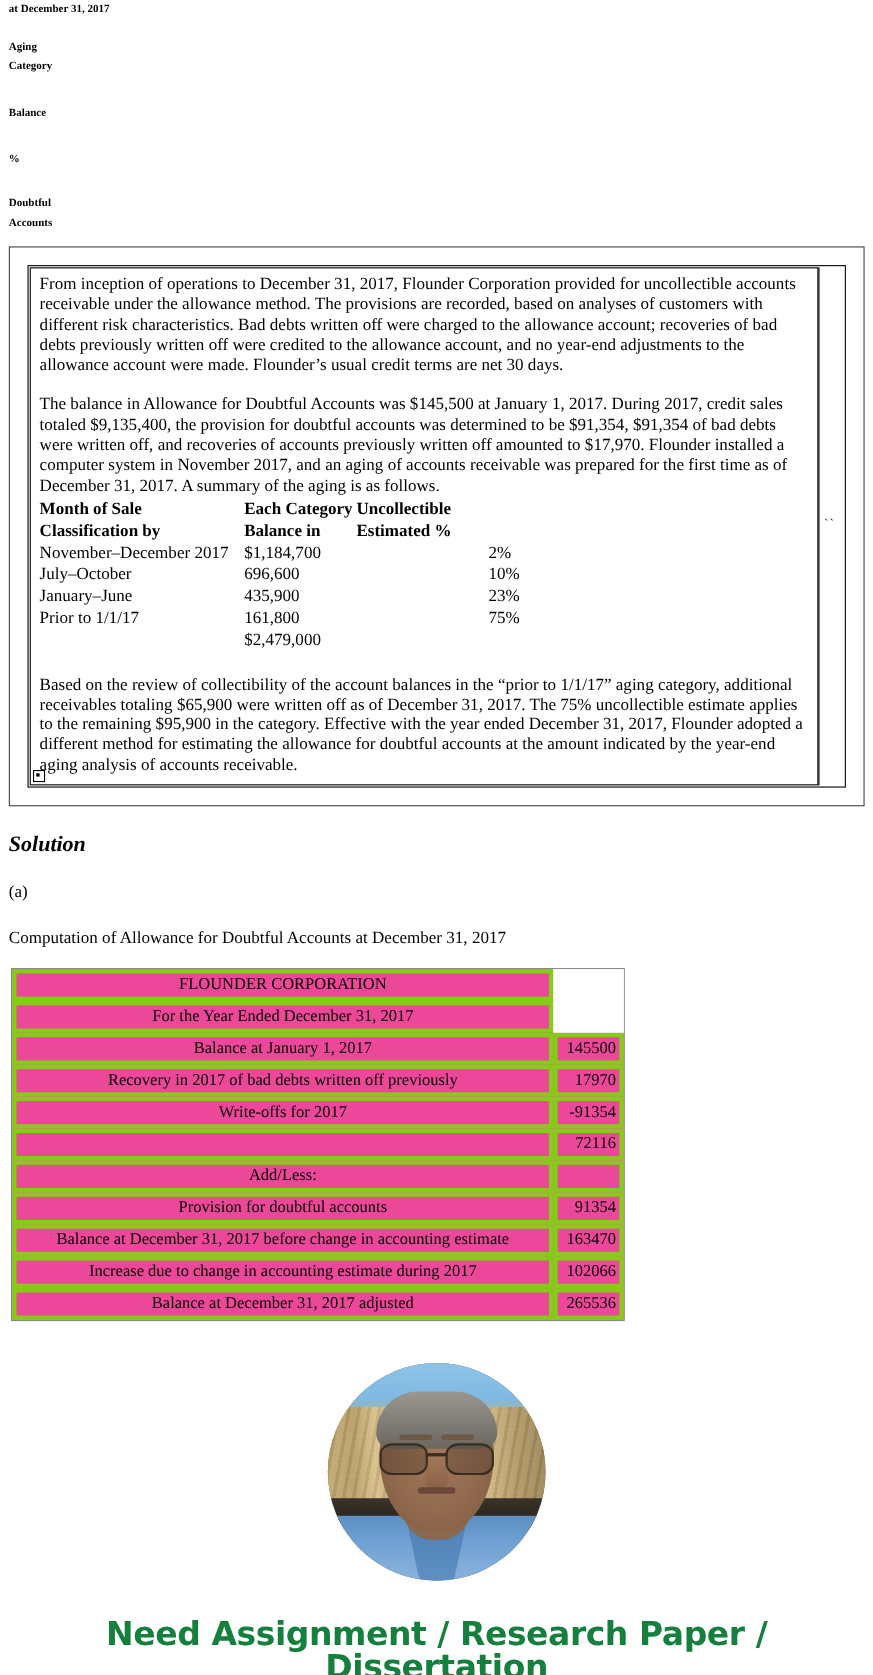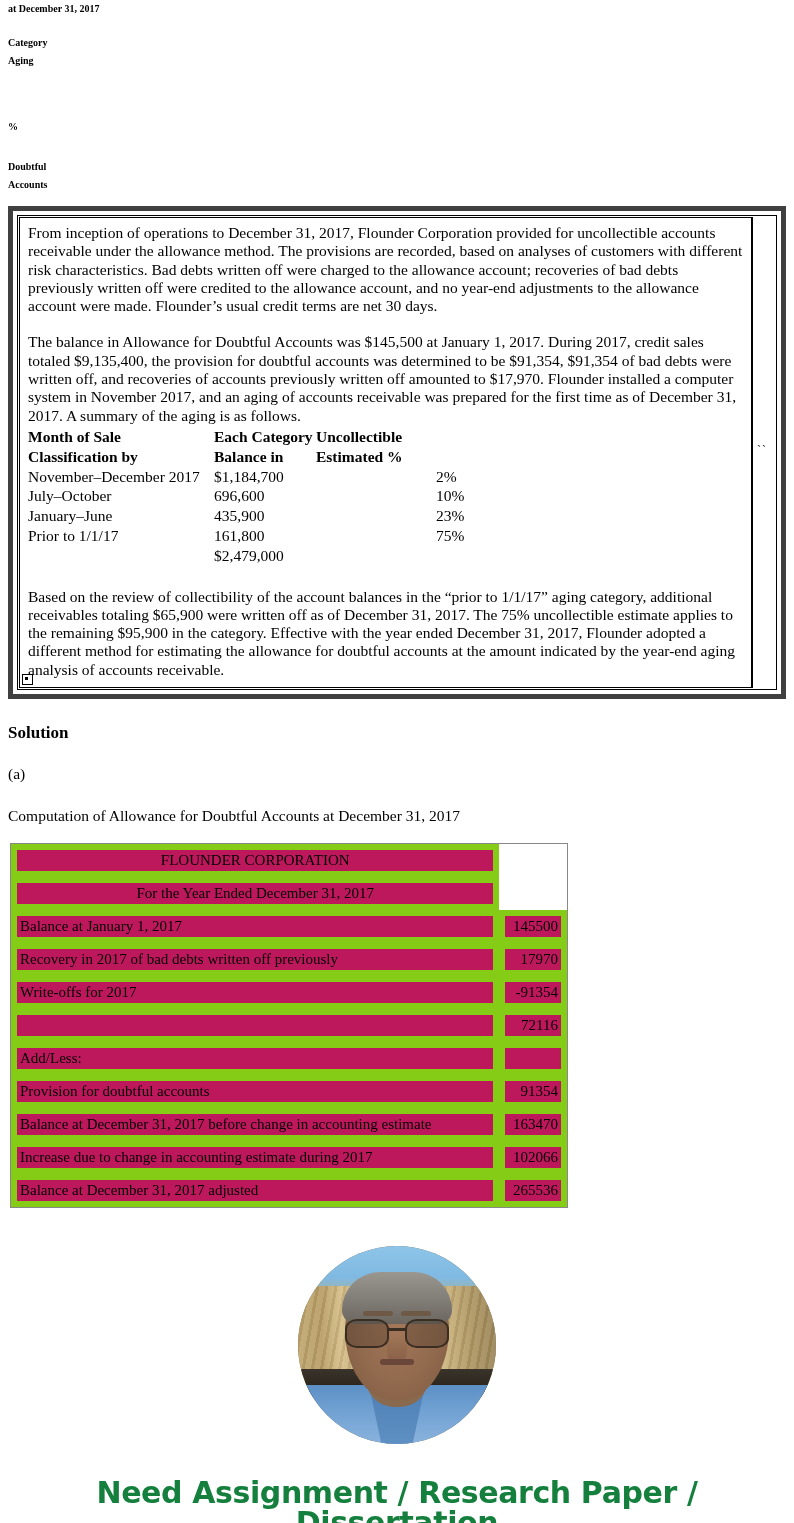--- a/index.html
+++ b/index.html
@@ -26,22 +26,22 @@
     line-height: 18px;
     margin: 0;
   }
   .frag-gap-sm { height: 16px; }
   .frag-gap-md { height: 24px; }
   .frag-gap-lg { height: 22px; }
 
   
   .problem-outer {
     margin: 12px 8px 0 8px;
-    border: 5px solid #404040;
-    padding: 4px;
+    border: 1px solid #404040;
+    padding: 16px;
     position: relative;
     background: #fff;
   }
   .problem-mid {
     border: 1px solid #000;
     padding: 1px;
     display: flex;
   }
   .problem-inner {
     border: 1px solid #000;
@@ -117,22 +117,23 @@
     left: 2px;
     top: 2px;
     width: 3px;
     height: 3px;
     background: #000;
   }
 
   
   .sol-head {
     font-weight: bold;
-    font-size: 17px;
+    font-size: 20px;
     margin: 24px 0 0 8px;
+    font-style: italic;
   }
   .sol-a {
     font-size: 15.5px;
     margin: 22px 0 0 8px;
   }
   .sol-caption {
     font-size: 15.5px;
     margin: 24px 0 0 8px;
   }
 
@@ -143,33 +144,33 @@
   }
   table.soltable {
     border-collapse: separate;
     border-spacing: 0;
     width: 558px;
     border: 1px solid #888;
     background: #fff;
     font-size: 15px;
   }
   table.soltable td {
-    border: 6px solid #84cc16;
+    border: 4px solid #84cc16;
     padding: 1px 3px;
     height: 19px;
     line-height: 19px;
     font-size: 15px;
     vertical-align: middle;
-    background: #be185d;
+    background: #ec4899;
   }
   table.soltable td.nb {
     border: 0;
     background: #fff;
   }
-  td.label-cell { width: 500px; text-align: left; }
+  td.label-cell { width: 500px; text-align: center; }
   td.val-cell { width: 50px; text-align: right; white-space: nowrap; }
   td.title-cell { text-align: center; }
 
   
   .portrait-wrap {
     margin-top: 38px;
     display: flex;
     justify-content: center;
   }
   .portrait {
@@ -283,23 +284,24 @@
   .footer .l1 { padding: 0 14px; }
   .footer .l2 { margin-top: 2px; }
   .footer .l3 { margin-top: 2px; }
 </style>
 </head>
 <body>
 
 <div class="top-frag">
   <p class="frag-line">at December 31, 2017</p>
   <div class="frag-gap-sm"></div>
+  <p class="frag-line">Aging</p>
   <p class="frag-line">Category</p>
-  <p class="frag-line">Aging</p>
   <div class="frag-gap-md"></div>
+  <p class="frag-line">Balance</p>
   <div class="frag-gap-md"></div>
   <p class="frag-line">%</p>
   <div class="frag-gap-lg"></div>
   <p class="frag-line">Doubtful</p>
   <p class="frag-line">Accounts</p>
 </div>
 
 <div class="problem-outer">
   <div class="problem-mid">
     <div class="problem-inner">

